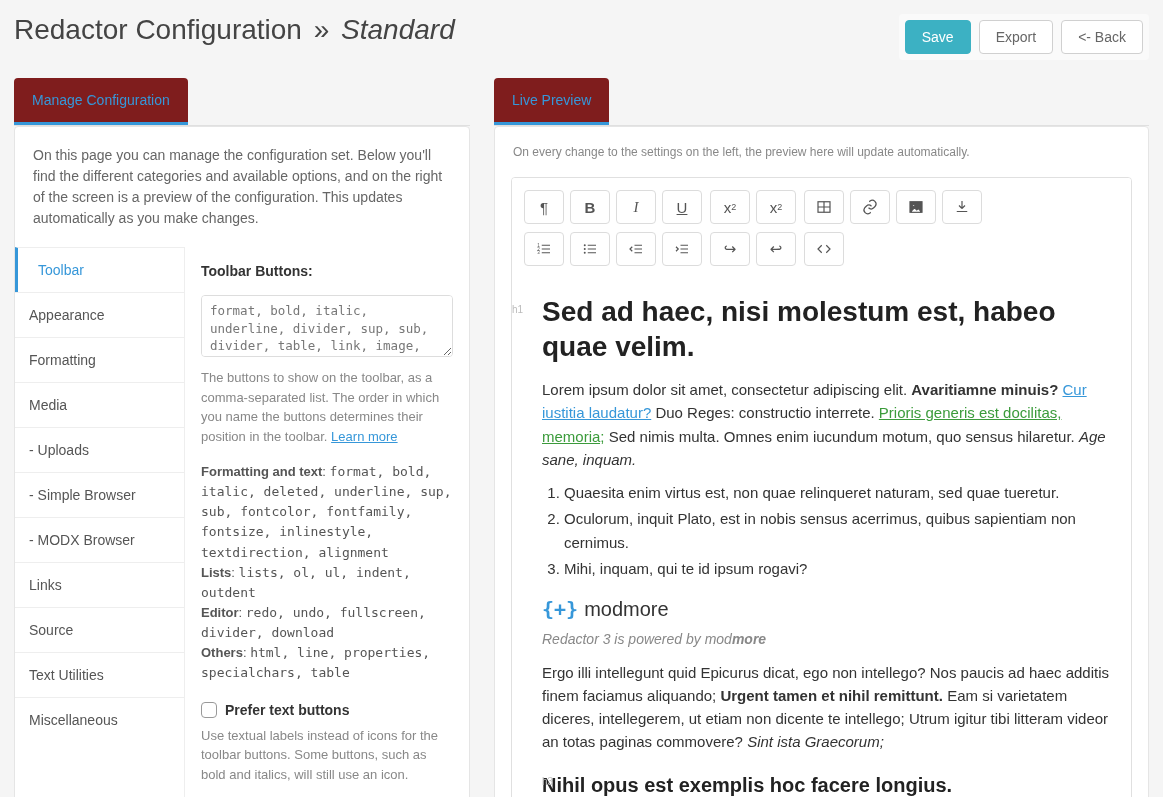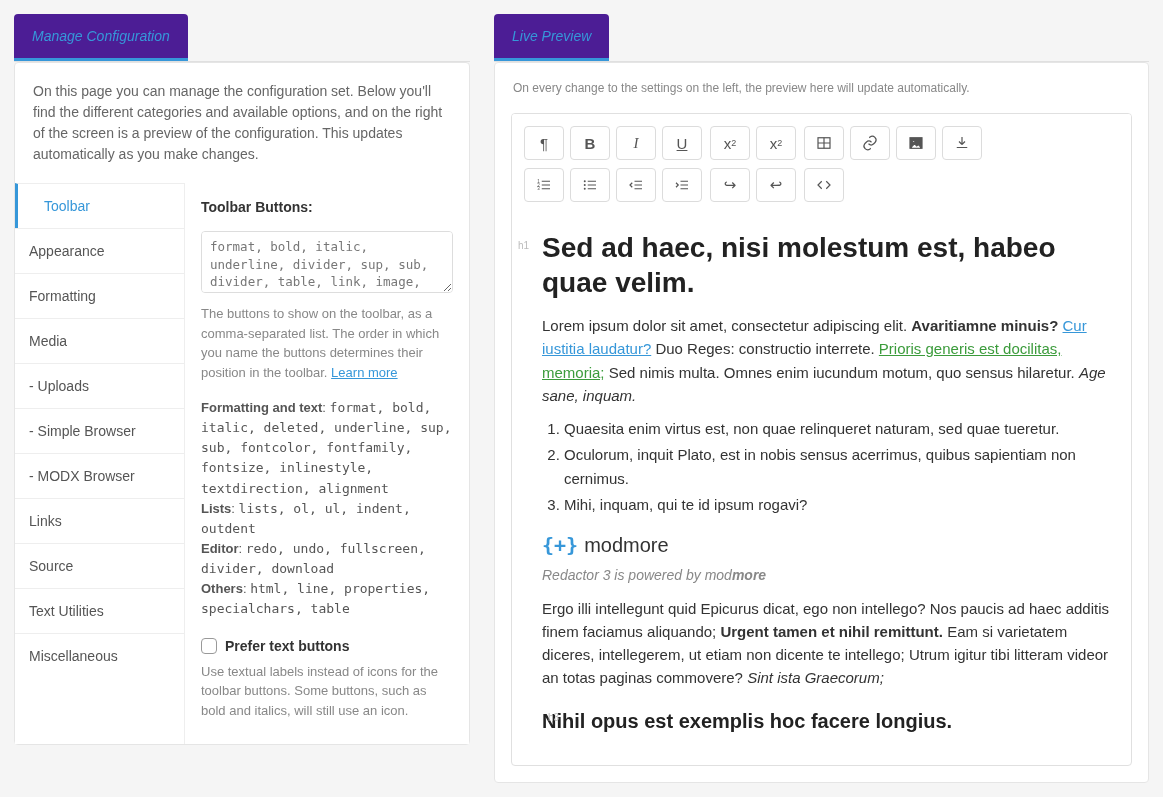--- a/index.html
+++ b/index.html
@@ -9,28 +9,28 @@
 .title { font-size: 28px; font-weight: 400; color: #444; }
 .title .divider { margin: 0 4px; }
 .title .name { font-style: italic; }
 .actions { display: flex; gap: 8px; background: #fafafa; padding: 6px; border-radius: 4px; }
 .btn { border: 1px solid #d0d0d0; background: #fff; color: #666; padding: 8px 16px; border-radius: 4px; cursor: pointer; font-size: 14px; }
 .btn.primary { background: #3cb1c3; border-color: #3cb1c3; color: #fff; }
 .columns { display: flex; gap: 24px; }
 .col-left { flex: 0 0 456px; }
 .col-right { flex: 1; }
 .tab-bar { display: flex; border-bottom: 1px solid #e0e0e0; margin-bottom: 0; }
-.tab { padding: 14px 18px; cursor: pointer; color: #3697d9; border-bottom: 3px solid transparent; background: #4c1d95; border-top-left-radius: 4px; border-top-right-radius: 4px; font-style: italic; }
+.tab { padding: 14px 18px; cursor: pointer; color: #3697d9; border-bottom: 3px solid transparent; background: #7f1d1d; border-top-left-radius: 4px; border-top-right-radius: 4px; }
 .tab.active { border-bottom-color: #3697d9; }
 .panel { background: #fff; border: 1px solid #e5e5e5; border-radius: 4px; padding: 0; }
 .panel-desc { padding: 18px; color: #666; font-size: 14px; line-height: 1.5; }
 .left-body { display: flex; background: #fff; }
 .sidebar { flex: 0 0 170px; border-right: 1px solid #eee; }
 .sidebar-item { padding: 14px 14px; border-top: 1px solid #eee; cursor: pointer; color: #555; font-size: 14px; }
-.sidebar-item.active { border-left: 3px solid #3697d9; color: #3697d9; padding-left: 26px; }
+.sidebar-item.active { border-left: 3px solid #3697d9; color: #3697d9; padding-left: 20px; }
 .settings { flex: 1; padding: 16px 16px 24px 16px; }
 .settings h4 { font-size: 14px; font-weight: 600; margin-bottom: 16px; }
 .settings textarea { width: 100%; height: 62px; font-family: Menlo, Consolas, monospace; font-size: 12.5px; color: #777; border: 1px solid #ddd; border-radius: 4px; padding: 6px 8px; resize: vertical; line-height: 1.4; }
 .help { font-size: 13px; color: #888; line-height: 1.5; margin-top: 8px; }
 .help a { color: #3697d9; text-decoration: underline; }
 .group { margin-top: 16px; font-size: 13px; color: #555; line-height: 1.55; }
 .group strong { font-weight: 700; }
 .mono { font-family: Menlo, Consolas, monospace; }
 .check-row { margin-top: 18px; }
 .check-label { display: flex; align-items: center; gap: 8px; font-weight: 600; font-size: 14px; color: #333; cursor: pointer; }
@@ -51,28 +51,40 @@
 .content ol { margin: 10px 0 10px 22px; }
 .content ol li { margin: 3px 0; }
 .content a { color: #3697d9; text-decoration: underline; }
 .content .green { color: #3b9b3b; }
 .content em { font-style: italic; }
 .content strong { font-weight: 700; }
 .logo-row { display: flex; align-items: center; gap: 6px; margin: 14px 0 4px 0; }
 .logo-brackets { color: #3697d9; font-family: Menlo, Consolas, monospace; font-size: 20px; font-weight: 700; }
 .logo-text { font-size: 20px; color: #333; font-weight: 400; }
 .logo-cap { font-style: italic; color: #888; font-size: 14px; }
-.marker { position: absolute; left: 6px; font-size: 10px; color: #bbb; }
+.marker { position: absolute; left: 0; font-size: 10px; color: #bbb; }
 .marker.h1m { top: 24px; }
 svg { width: 18px; height: 18px; stroke: #555; fill: none; stroke-width: 1.6; }
 </style>
 </head>
 <body>
 
 <div class="page">
+  <div class="header-row">
+    <div class="title">
+      <span>Redactor Configuration</span>
+      <span class="divider">»</span>
+      <span class="name">Standard</span>
+    </div>
+    <div class="actions">
+      <button class="btn primary">Save</button>
+      <button class="btn">Export</button>
+      <button class="btn">&lt;- Back</button>
+    </div>
+  </div>
 
   <div class="columns">
 
     <div class="col-left">
       <div class="tab-bar">
         <div class="tab active">Manage Configuration</div>
       </div>
       <div class="panel">
         <div class="panel-desc">On this page you can manage the configuration set. Below you'll find the different categories and available options, and on the right of the screen is a preview of the configuration. This updates automatically as you make changes.</div>
         <div class="left-body">

